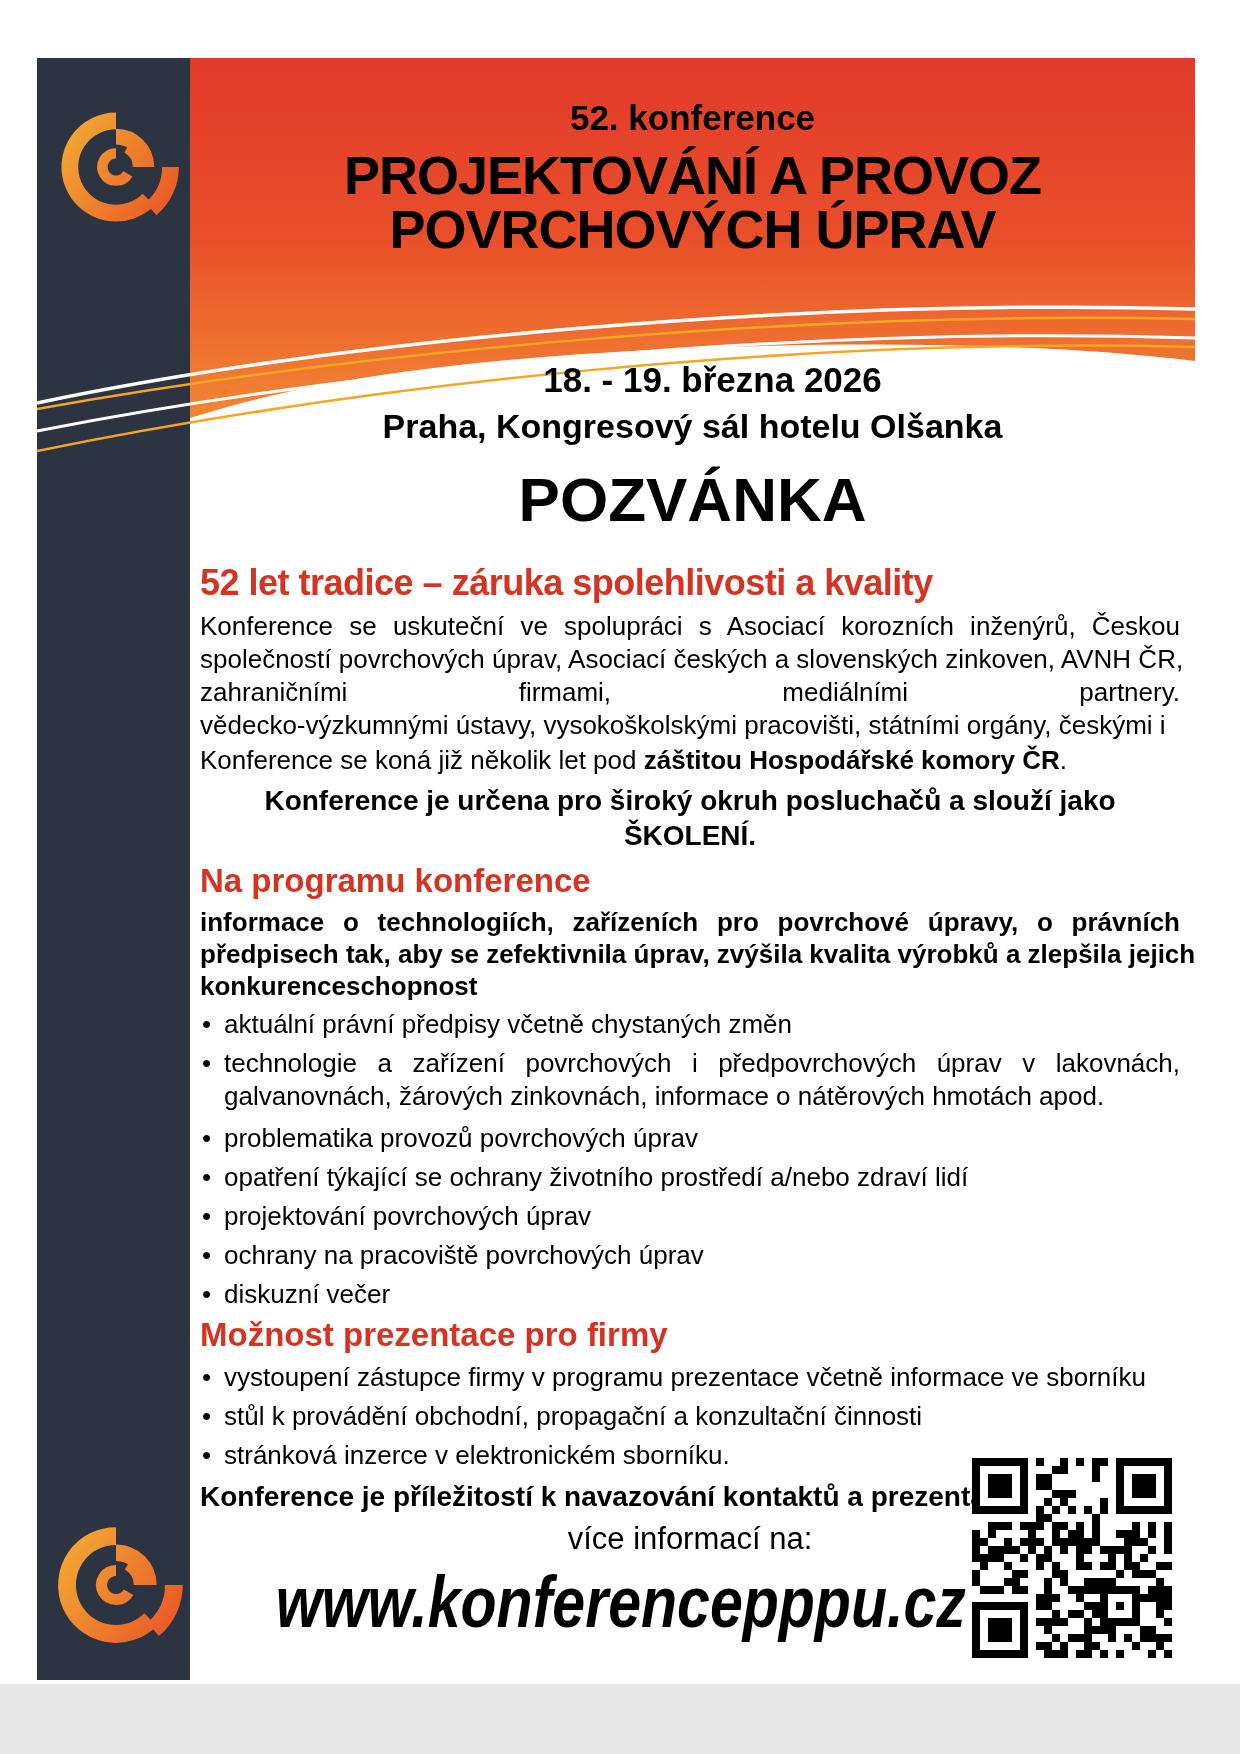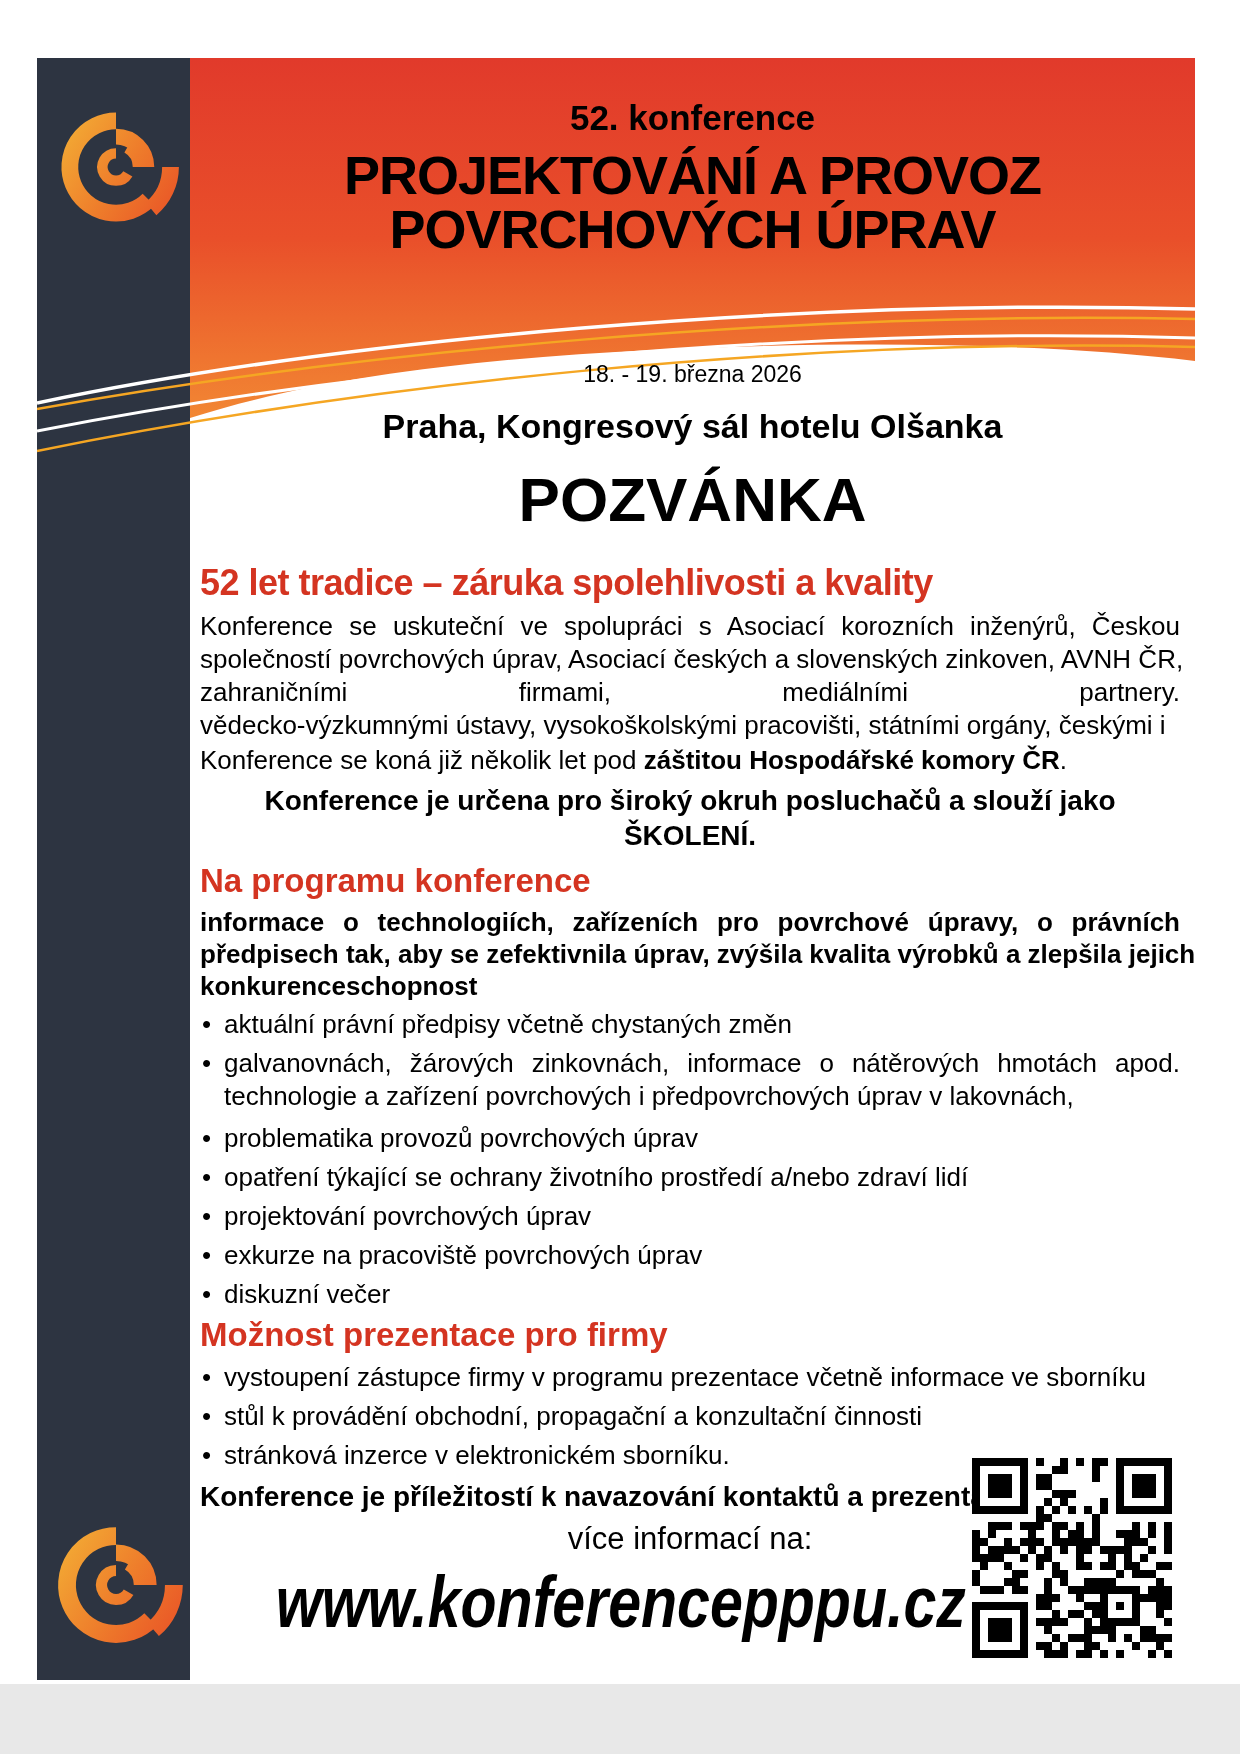--- a/index.html
+++ b/index.html
@@ -6,21 +6,21 @@
   .page{position:relative;width:1240px;height:1684px;background:#ffffff;margin:0 auto;
         font-family:"Liberation Sans","DejaVu Sans",sans-serif;color:#000;overflow:hidden;}
   
   .sidebar{position:absolute;left:37px;top:58px;width:153px;height:1622px;background:#2d3441;}
   .logo{position:absolute;}
   
   .header-art{position:absolute;left:37px;top:58px;width:1158px;height:470px;pointer-events:none;}
   .hdr-text{position:absolute;left:190px;width:1005px;text-align:center;line-height:1.05;}
   .kicker{top:100px;font-size:35px;font-weight:bold;}
   .title{top:148px;font-size:54px;font-weight:bold;letter-spacing:-1px;line-height:54px;}
-  .date{top:362px;font-size:23px;font-weight:normal;}
+  .date{top:362px;font-size:35px;font-weight:bold;padding-left:20px;}
   .venue{top:409px;font-size:34px;font-weight:bold;}
   .pozvanka{top:466px;font-size:62px;font-weight:bold;line-height:68px;}
   
   .column{position:absolute;left:200px;top:560px;width:980px;font-size:26px;line-height:33px;}
   .tagline{color:#d43421;font-size:36px;font-weight:bold;line-height:46px;letter-spacing:-0.5px;}
   .jlines{margin-top:4px;}
   .jlines > div{white-space:nowrap;text-align:justify;text-align-last:justify;}
   .jlines > div:last-child{text-align:justify;text-align-last:left;}
   .para2{margin-top:2px;}
   .audience{margin-top:6px;text-align:center;font-weight:bold;font-size:28px;line-height:35px;}
@@ -116,30 +116,30 @@
     <div class="lead">
         <div>informace o technologiích, zařízeních pro povrchové úpravy, o právních</div>
         <div>předpisech tak, aby se zefektivnila úprav, zvýšila kvalita výrobků a zlepšila jejich</div>
         <div>konkurenceschopnost</div>
       </div>
 
     <ul class="blist">
       <li>aktuální právní předpisy včetně chystaných změn</li>
       <li>
         <div class="jlines">
+            <div>technologie a zařízení povrchových i předpovrchových úprav v lakovnách,</div>
             <div>galvanovnách, žárových zinkovnách, informace o nátěrových hmotách apod.</div>
-            <div>technologie a zařízení povrchových i předpovrchových úprav v lakovnách,</div>
           </div>
       </li>
     </ul>
     <ul class="blist" style="margin-top:9px">
         <li>problematika provozů povrchových úprav</li>
         <li>opatření týkající se ochrany životního prostředí a/nebo zdraví lidí</li>
         <li>projektování povrchových úprav</li>
-        <li>exkurze na pracoviště povrchových úprav</li>
+        <li>ochrany na pracoviště povrchových úprav</li>
         <li>diskuzní večer</li>
       </ul>
 
     <div class="red-heading rh2">Možnost prezentace pro firmy</div>
 
     <ul class="blist">
         <li>vystoupení zástupce firmy v programu prezentace včetně informace ve sborníku</li>
         <li>stůl k provádění obchodní, propagační a konzultační činnosti</li>
         <li>stránková inzerce v elektronickém sborníku.</li>
       </ul>

